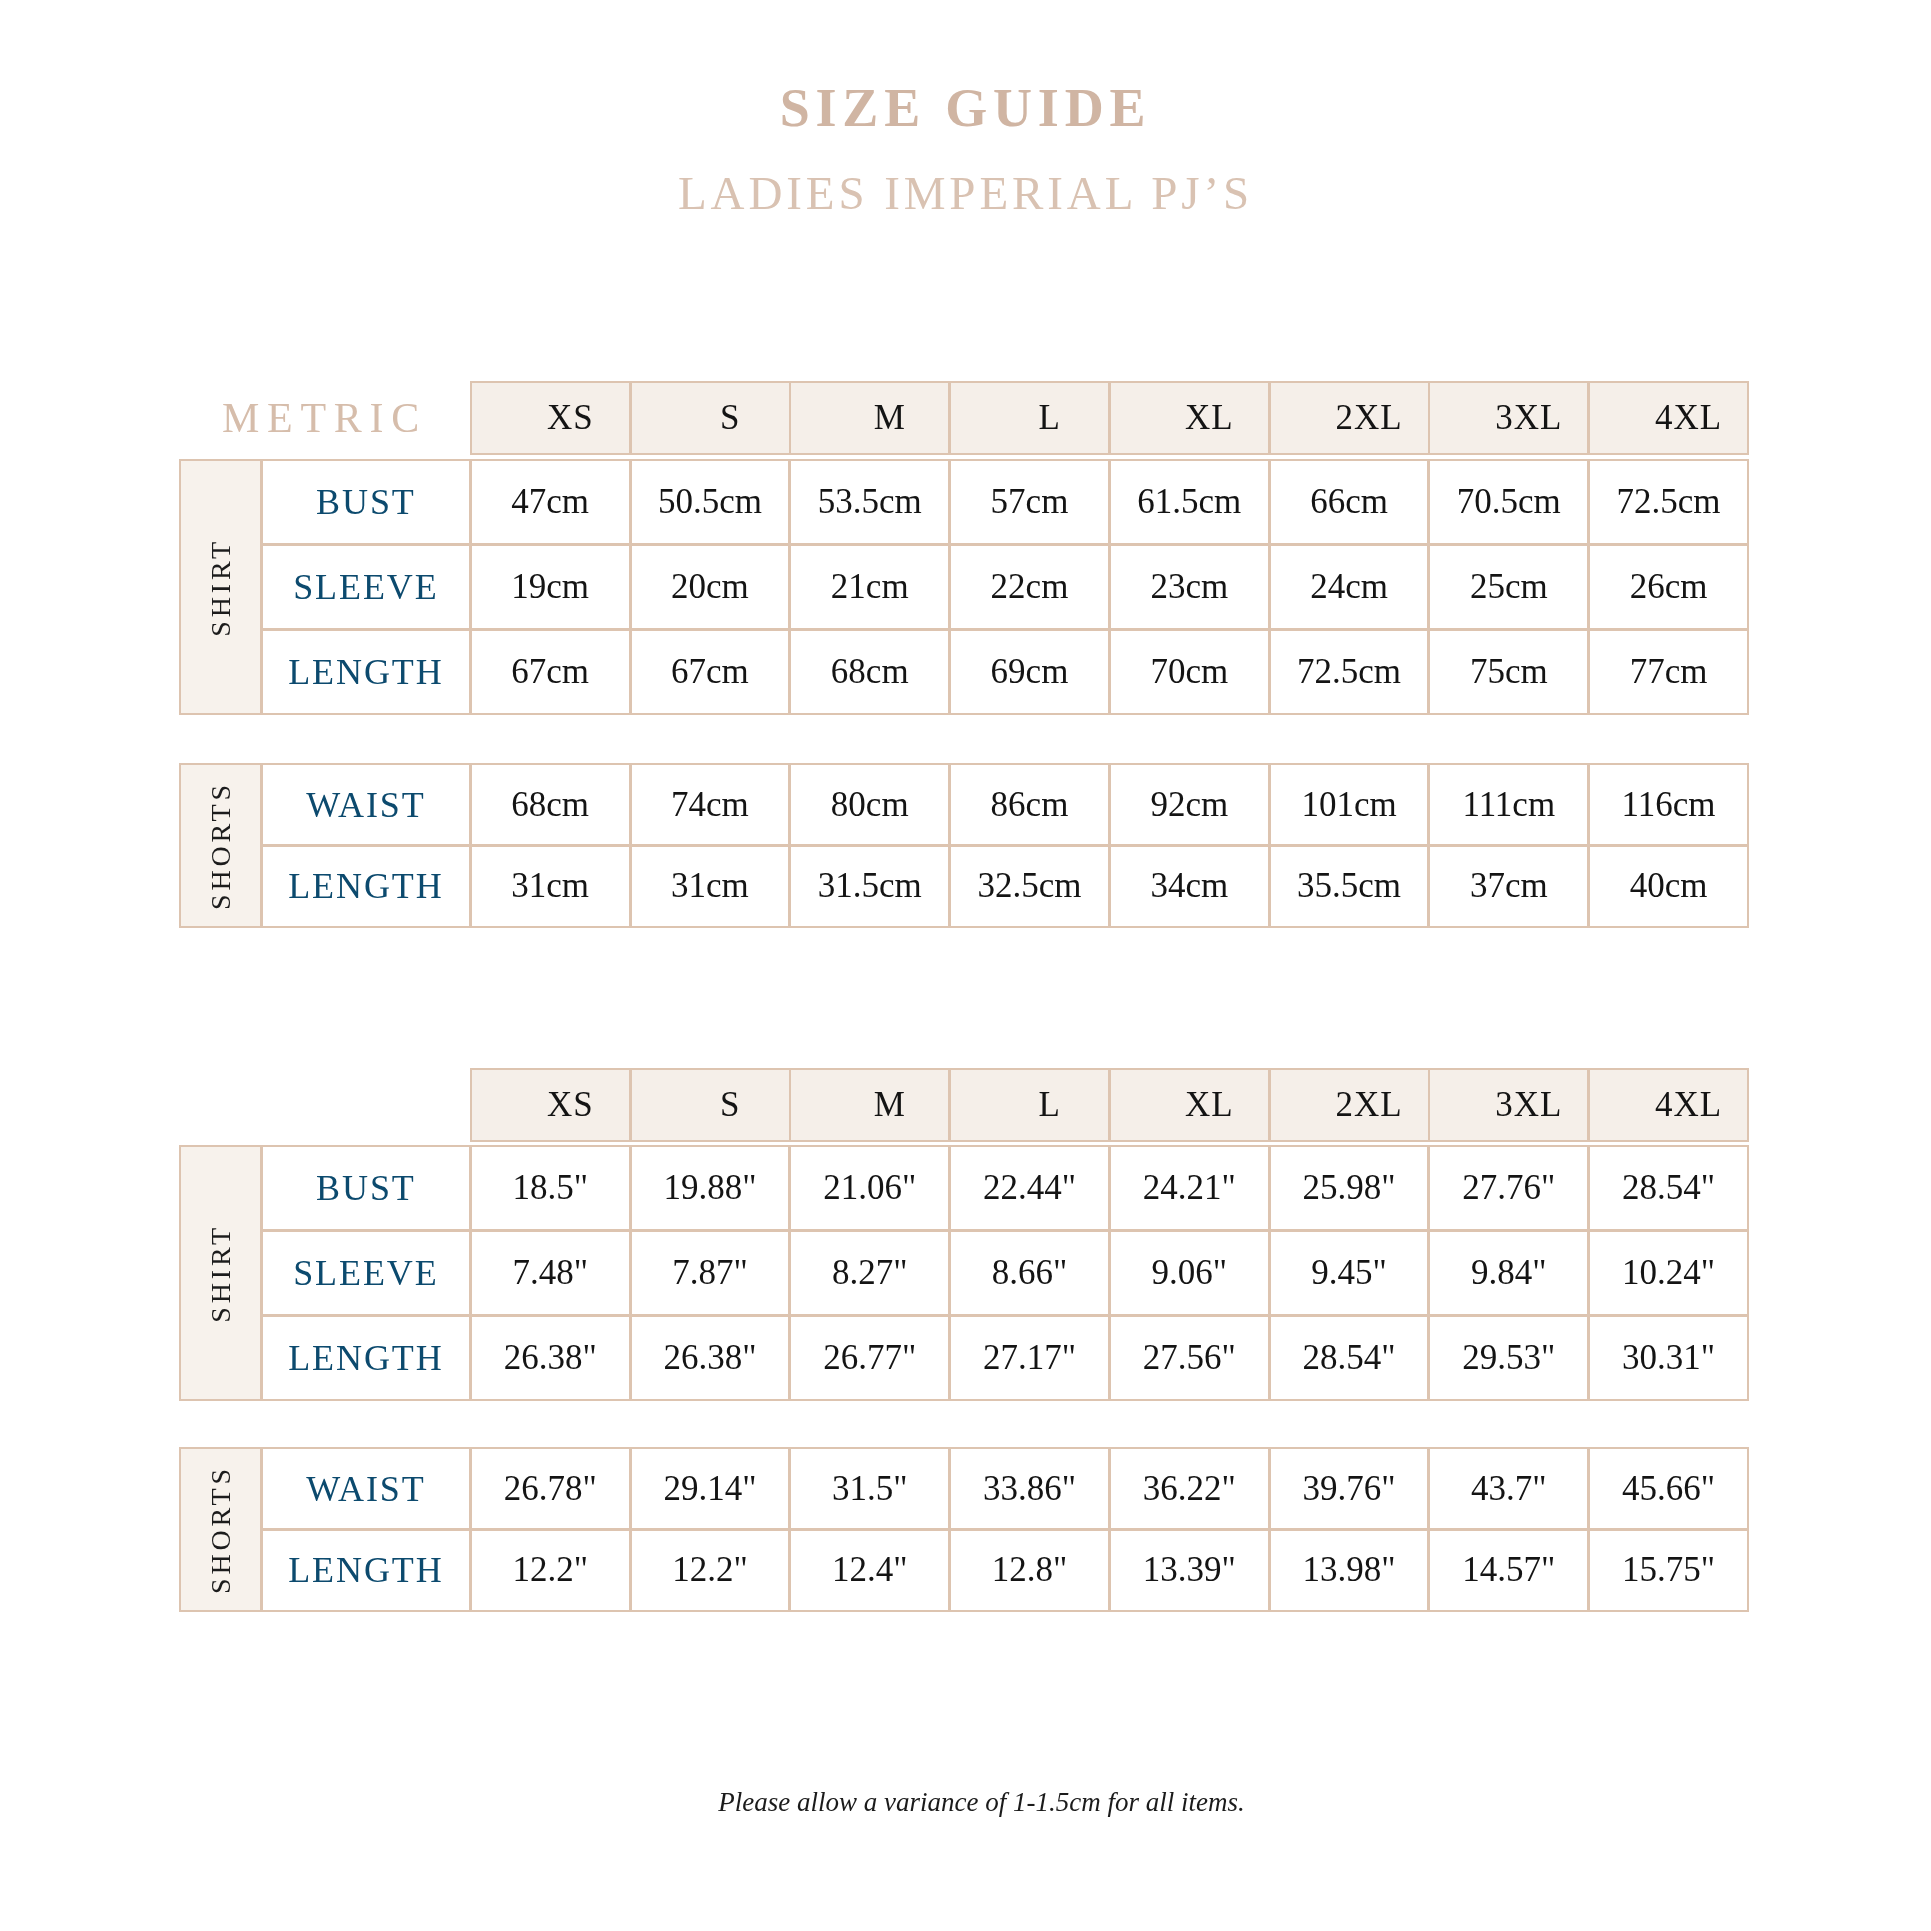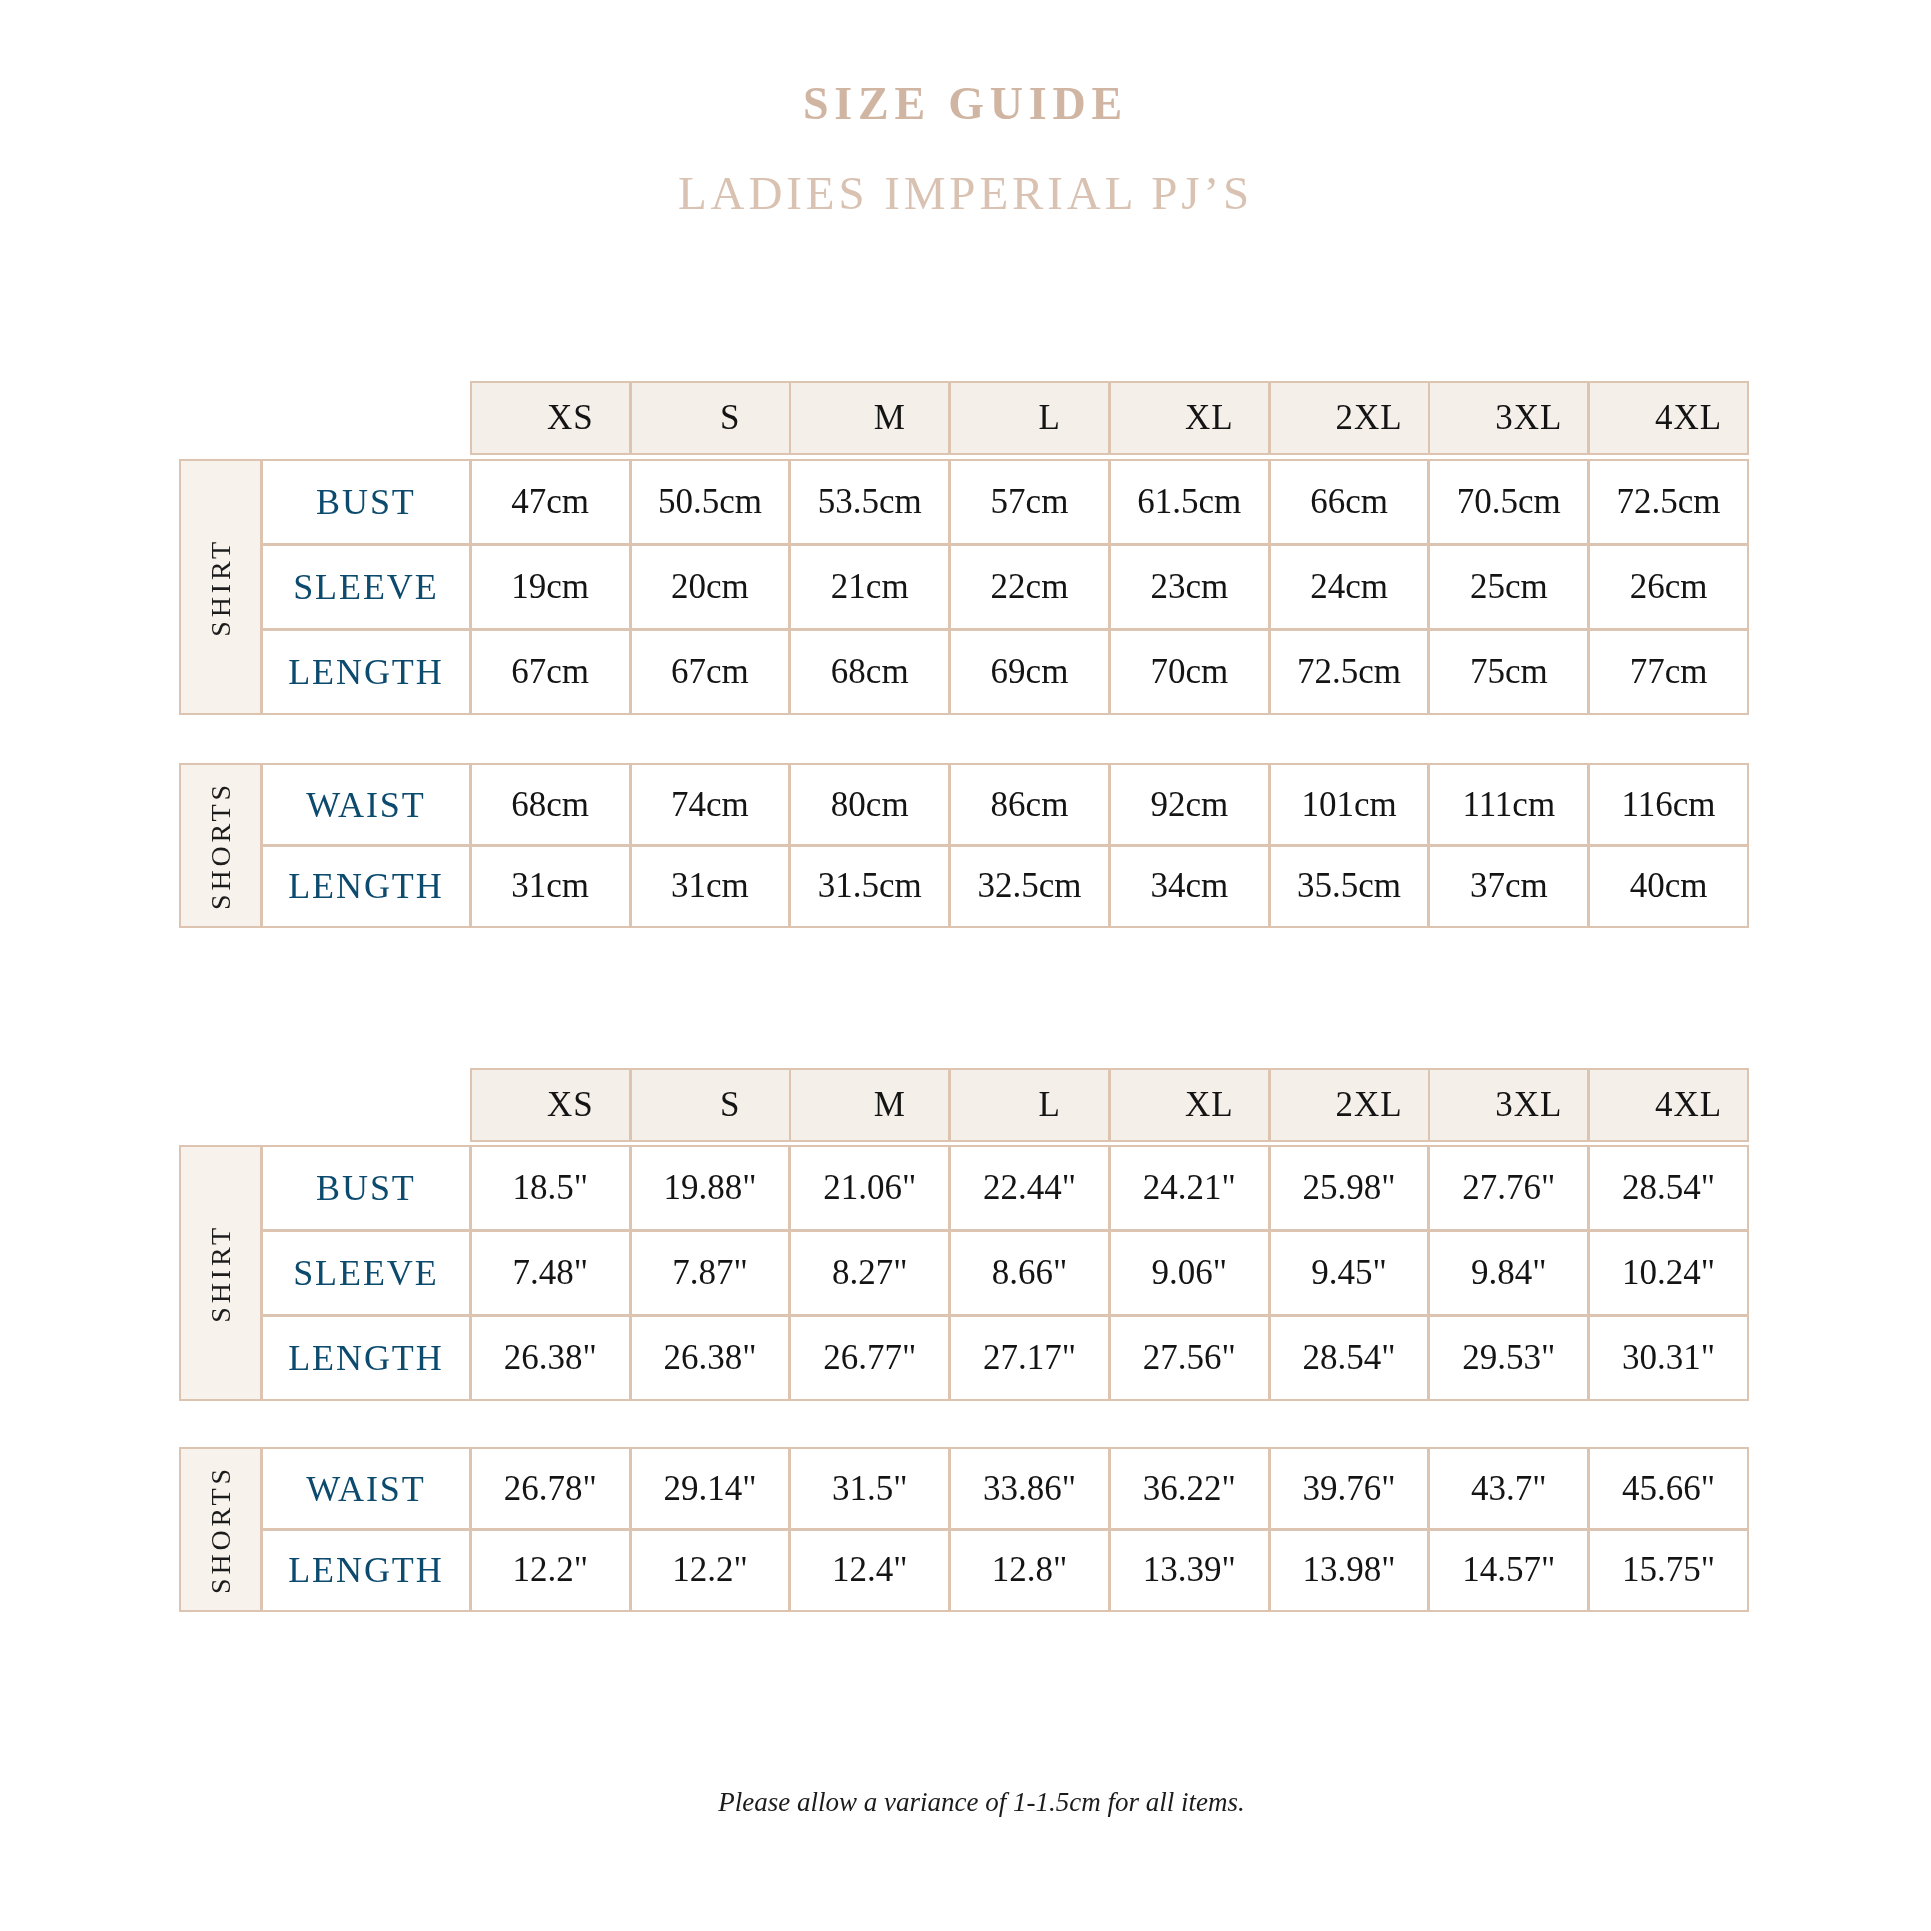--- a/index.html
+++ b/index.html
@@ -3,21 +3,21 @@
 <meta charset="utf-8">
 <style>
   html,body{margin:0;padding:0;background:#ffffff;}
   .canvas{
     position:relative;width:1931px;height:1931px;background:#ffffff;
     font-family:"Liberation Serif","DejaVu Serif",serif;color:#191919;overflow:hidden;
   }
   
   .page-title{
     position:absolute;top:77px;left:0;width:1931px;text-align:center;
-    font-size:46px;font-weight:bold;letter-spacing:5.8px;color:#d0b5a3;margin:0;
+    font-size:54px;font-weight:bold;letter-spacing:5.8px;color:#d0b5a3;margin:0;
   }
   .page-subtitle{
     position:absolute;top:166px;left:0;width:1931px;text-align:center;
     font-size:47px;font-weight:normal;letter-spacing:3.9px;color:#d9c2b2;margin:0;
   }
   
   .unit-section{position:absolute;left:179px;width:1570px;}
   .sec-metric{top:381px;height:549px;}
   .sec-imperial{top:1068px;height:546px;}
 
@@ -70,20 +70,21 @@
 </style>
 </head>
 <body>
 
 <div class="canvas">
 
   <h1 class="page-title">SIZE GUIDE</h1>
   <h2 class="page-subtitle">LADIES IMPERIAL PJ’S</h2>
 
   <div class="unit-section sec-metric">
+    <div class="unit-label">METRIC</div>
 
     <div class="size-header">
       <div class="hcell">XS</div>
       <div class="hcell">S</div>
       <div class="hcell">M</div>
       <div class="hcell">L</div>
       <div class="hcell">XL</div>
       <div class="hcell">2XL</div>
       <div class="hcell">3XL</div>
       <div class="hcell">4XL</div>

